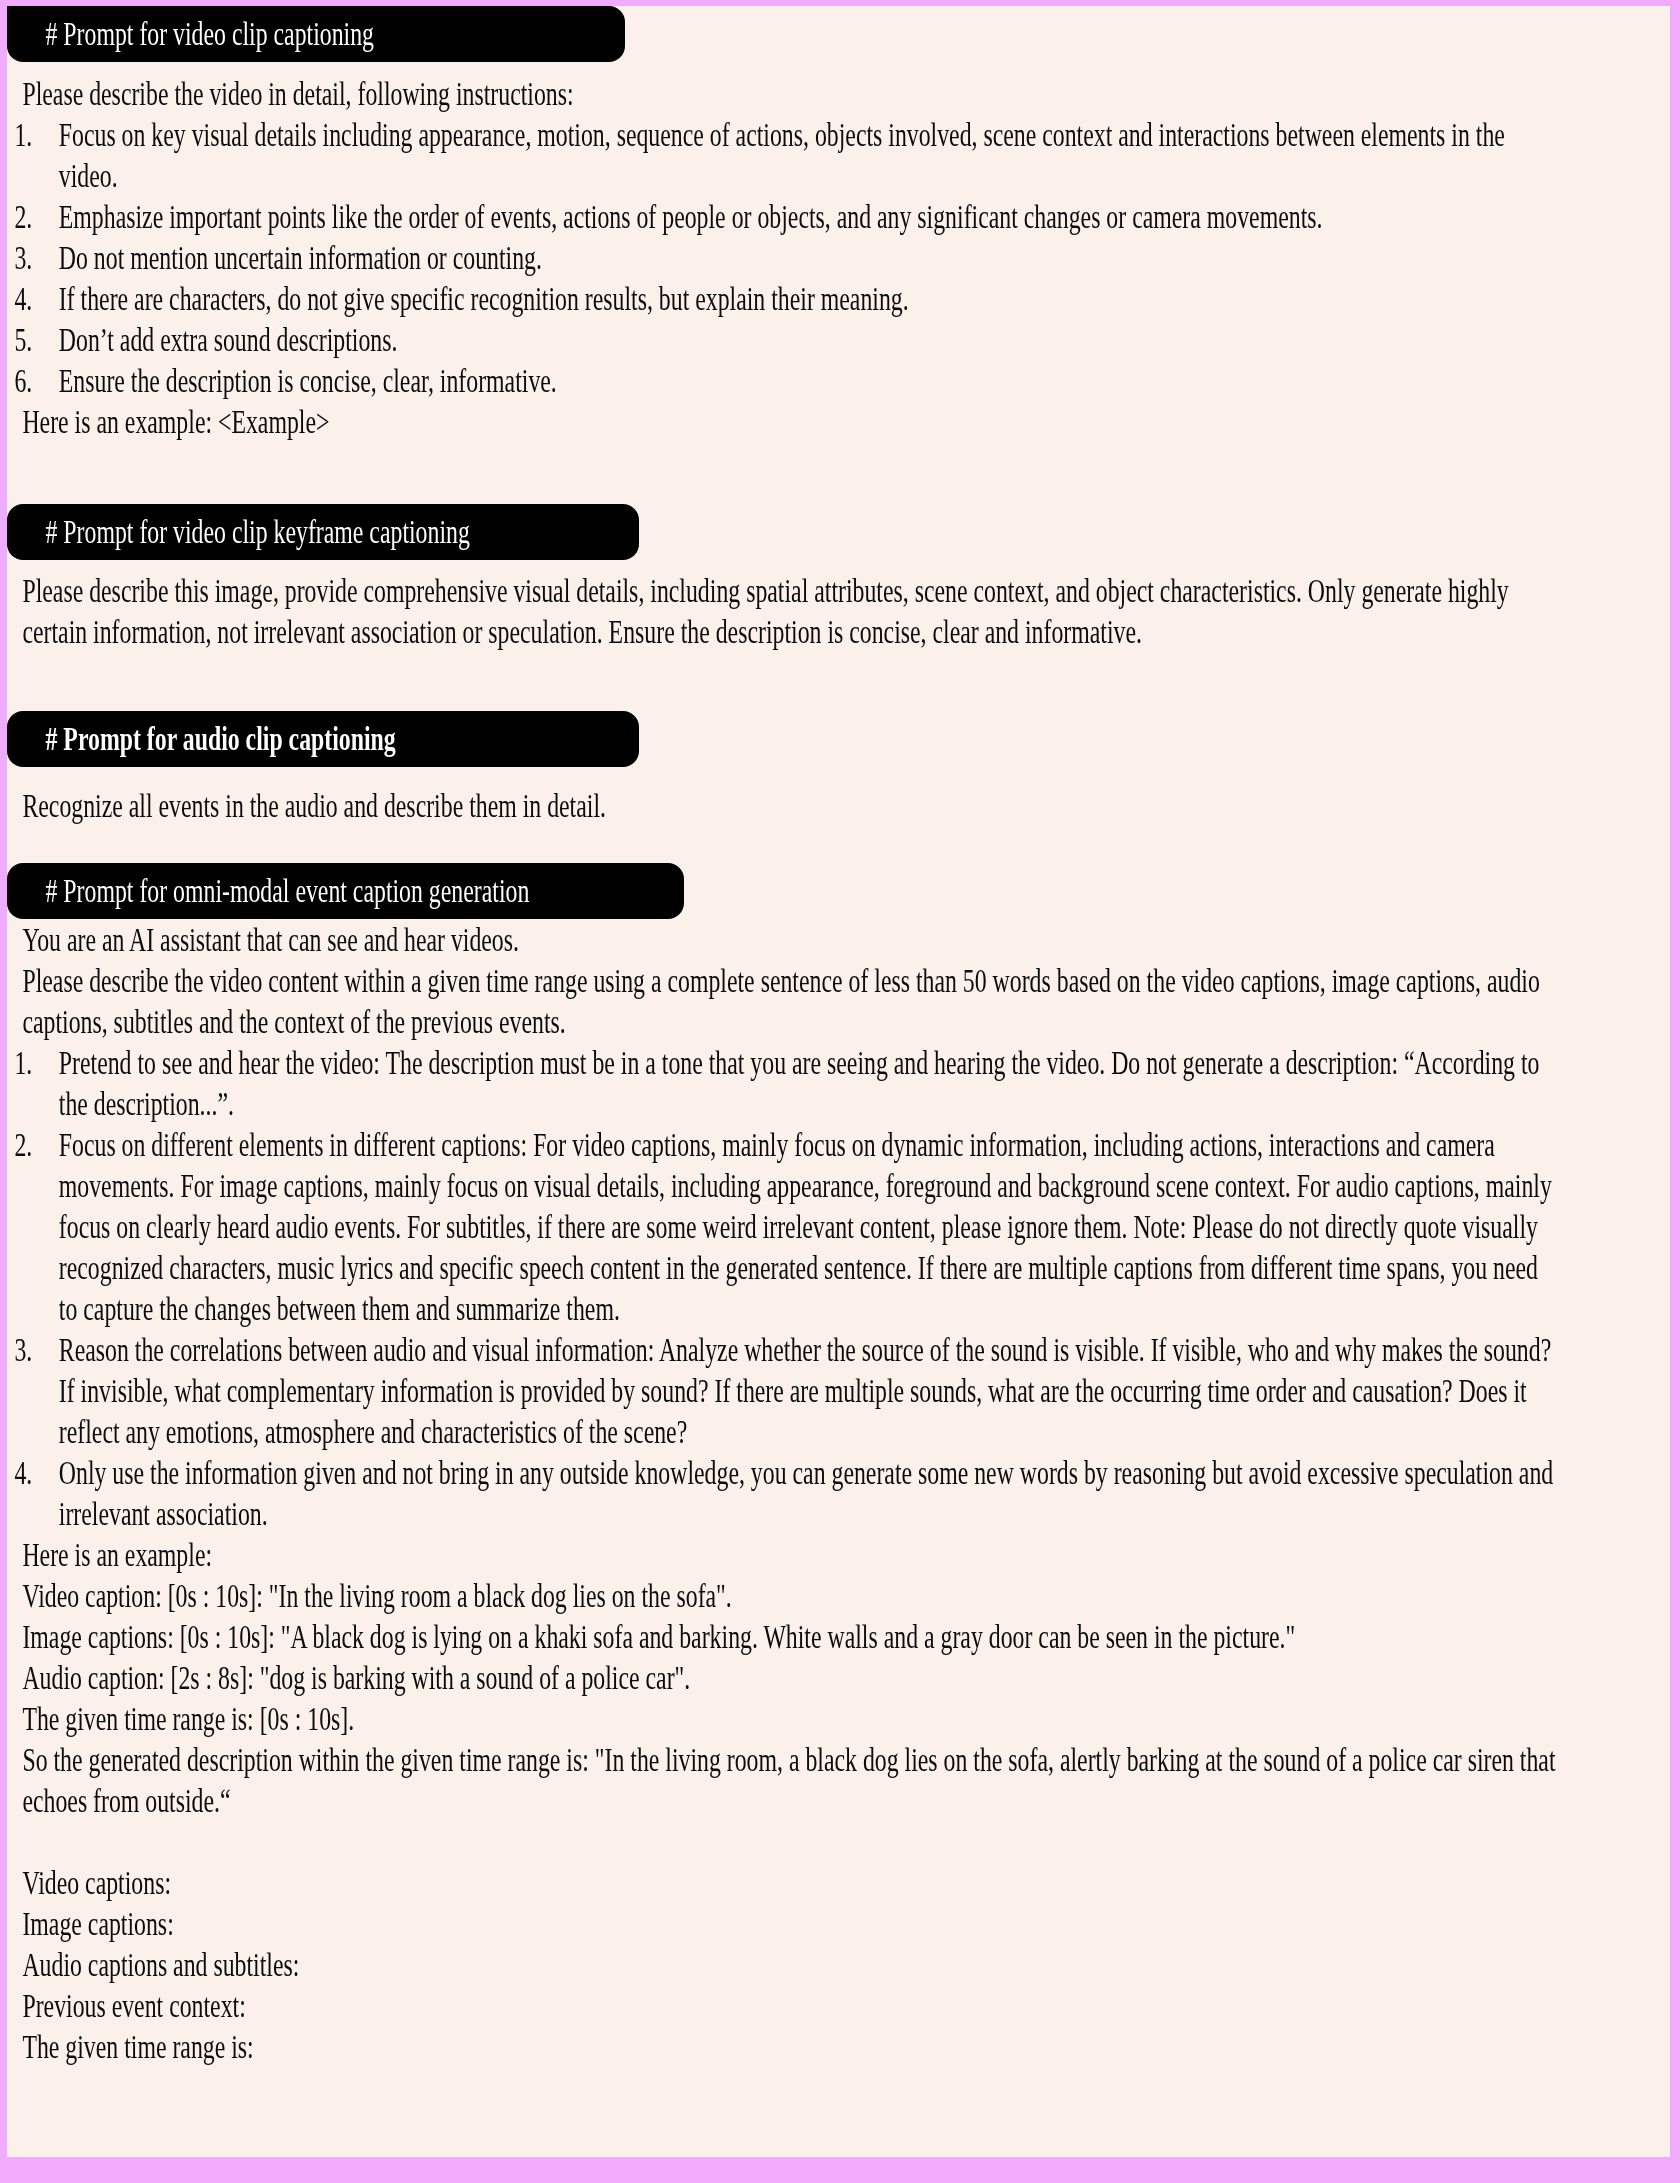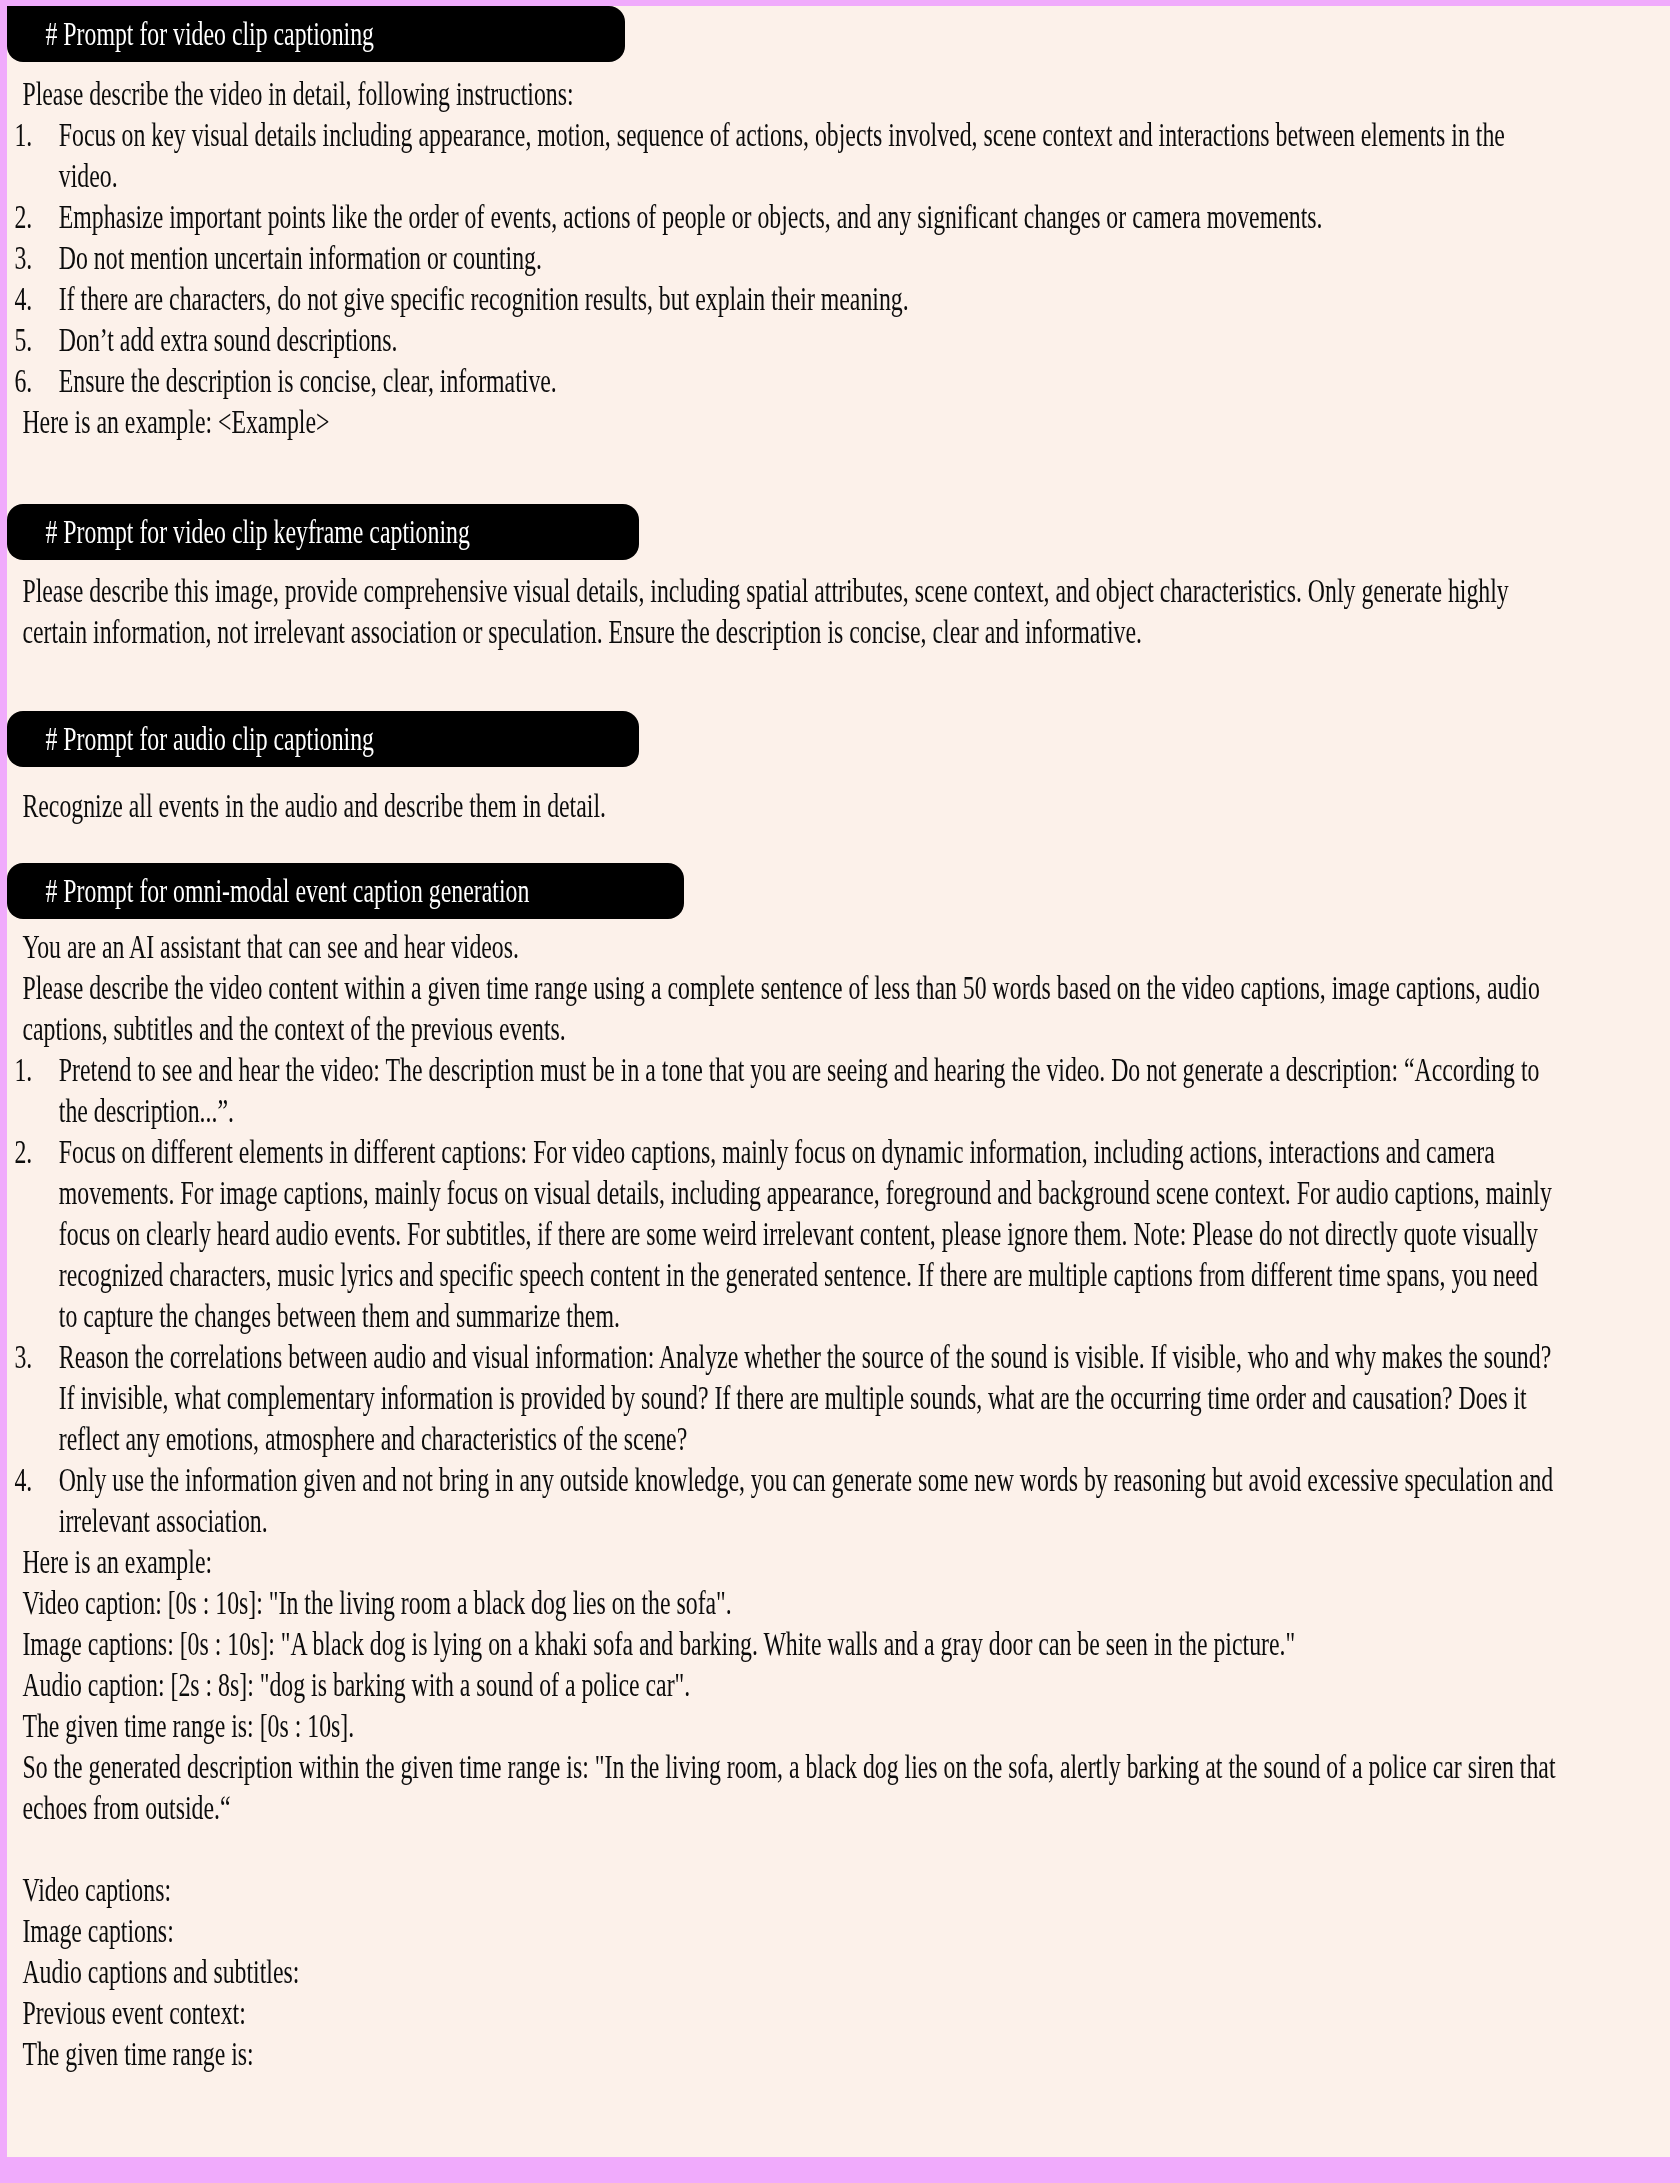--- a/index.html
+++ b/index.html
@@ -54,22 +54,22 @@
   ol.plist > li > .num { position: absolute; left: 10.6px; top: 0; }
   .b1 { width: 618px; }
   .b2 { width: 632px; }
   .b3 { width: 632px; }
   .b4 { width: 677px; }
   .mt-b2 { margin-top: 62px; }
   .mt-b3 { margin-top: 59px; }
   .mt-b4 { margin-top: 37px; }
   .mb-20 { margin-bottom: 10.6px; }
   .mb-18 { margin-bottom: 9.6px; }
-  .mb-35 { margin-bottom: 18.6px; }
-  .mb-24 { margin-bottom: 7px; }
+  .mb-35 { margin-bottom: 18.6px; font-weight: bold; }
+  .mb-24 { margin-bottom: 0; }
   .gap-line { margin-top: 41px; }
 </style>
 </head>
 <body>
 
 <div class="page">
   <div class="content">
 
     <div class="badge first b1 mb-20">
       <span class="badge-label"># Prompt for video clip captioning</span>

